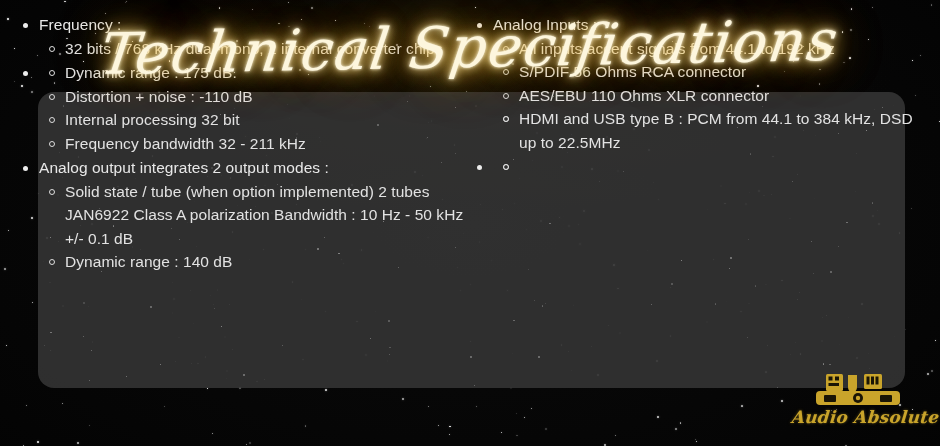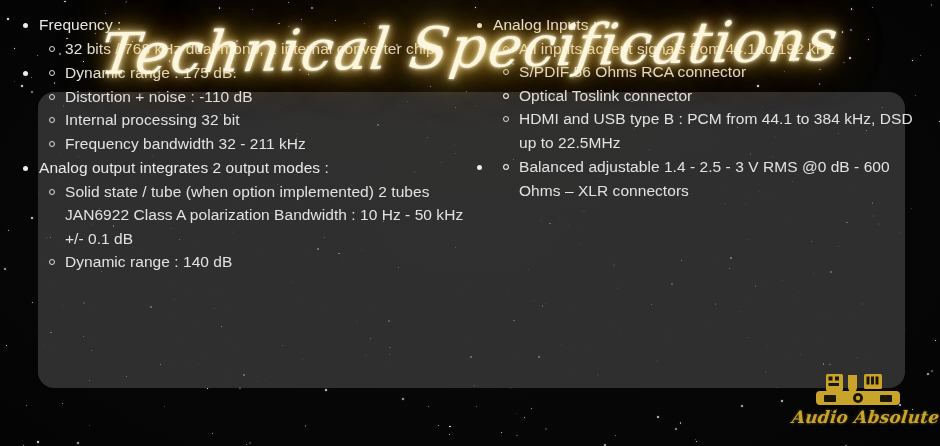--- a/index.html
+++ b/index.html
@@ -515,28 +515,28 @@
             <li class="l2"><span class="bul"></span><span>Dynamic range : 140 dB</span></li>
           </ul>
         </ul>
       </div>
     <div class="column right" id="col-right">
         <ul>
           <li class="l1"><span class="bul"></span><span>Analog Inputs :</span></li>
           <ul class="l2">
             <li class="l2"><span class="bul"></span><span>All inputs accept signals from 44.1 to 192 kHz</span></li>
             <li class="l2"><span class="bul"></span><span>S/PDIF 56 Ohms RCA connector</span></li>
+            <li class="l2"><span class="bul"></span><span>AES/EBU 110 Ohms XLR connector</span></li>
             <li class="l2"><span class="bul"></span></li>
-            <li class="l2"><span class="bul"></span><span>Optical Toslink connector</span></li>
             <li class="l2"><span class="bul"></span><span>HDMI and USB type B : PCM from 44.1 to 384 kHz, DSD up to 22.5MHz</span></li>
           </ul>
           <li class="l1"><span class="bul"></span></li>
           <ul class="l2">
             <li class="l2"><span class="bul"></span></li>
-            <li class="l2"><span class="bul"></span><span>Balanced adjustable 1.4 - 2.5 - 3 V RMS @0 dB - 600 Ohms – XLR connectors</span></li>
+            <li class="l2"><span class="bul"></span></li>
           </ul>
         </ul>
       </div>
   </div>
 
   <div id="logo">
     <svg id="logo-mark" width="96" height="40" viewBox="0 0 96 40" fill="none">
       <g fill="#c9a42b">
         <rect x="16" y="2" width="17" height="17" rx="1.5"></rect>
         <rect x="18.5" y="4.5" width="4" height="4" fill="#1a1505"></rect>

